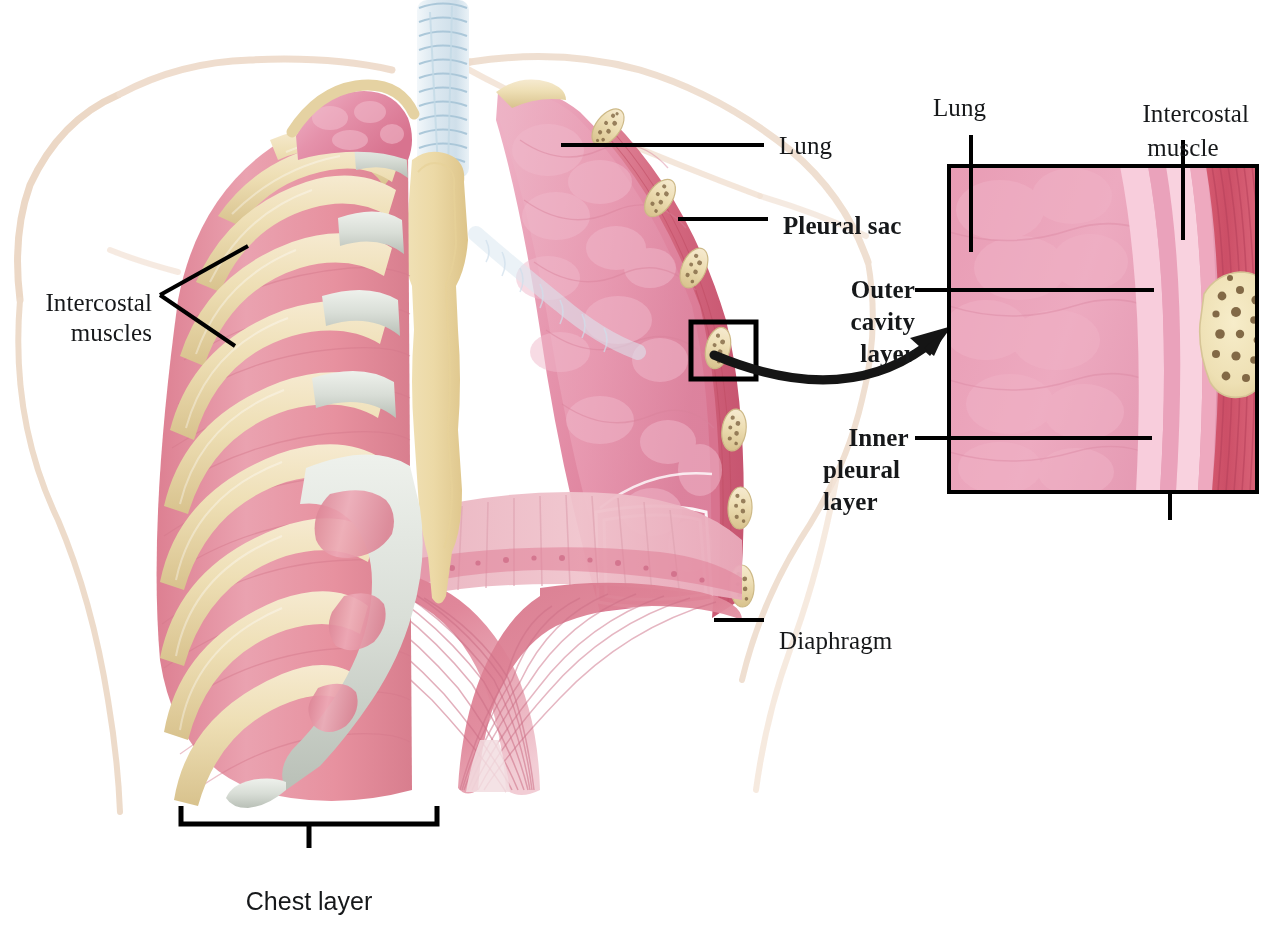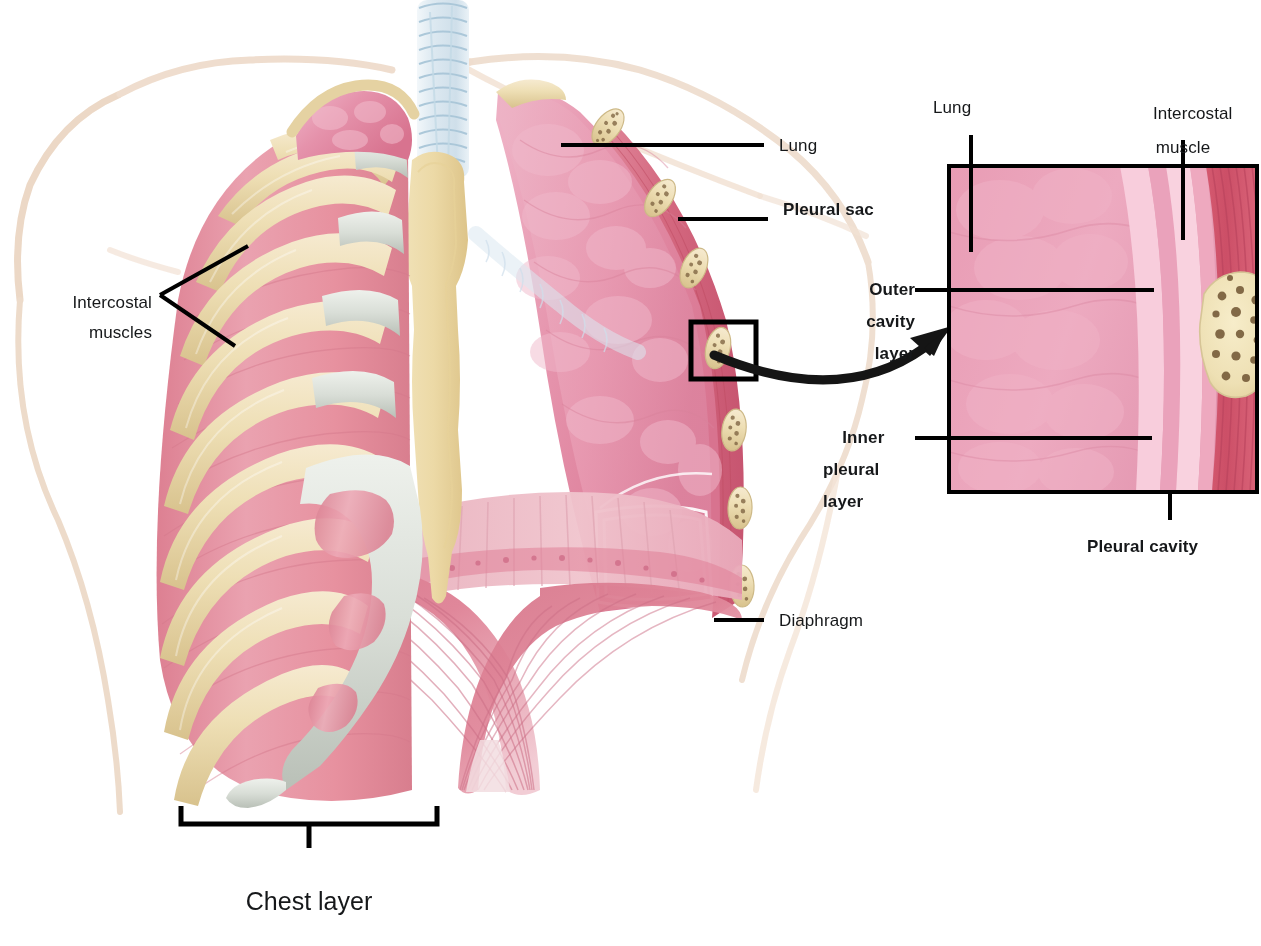--- a/index.html
+++ b/index.html
@@ -14,23 +14,23 @@
   #stage {
     position: relative;
     width: 1261px;
     height: 946px;
     background: #ffffff;
     overflow: hidden;
   }
   .art { position: absolute; left: 0; top: 0; }
   .lbl {
     position: absolute;
-    font-family: Liberation Sans, sans-serif;
+    font-family: Liberation Serif, serif;
     color: #16181a;
-    font-size: 17px;
+    font-size: 25px;
     line-height: 30px;
     white-space: pre;
     letter-spacing: 0.1px;
   }
   .lbl.bold { font-weight: bold; }
   .lbl.right { text-align: right; }
   .lbl.center { text-align: center; }
   .caption {
     position: absolute;
     text-align: center;
@@ -578,44 +578,43 @@
     </g>
   </svg>
 
   <div class="lbl right" style="left:0px; top:258px; width:152px;">
     <span style="white-space:pre-line;">Intercostal
 muscles</span>
   </div>
 
   <div class="lbl" style="left:779px; top:131px;">Lung</div>
 
-  <div class="lbl bold" style="left:783px; top:195px;">Pleural sac</div>
+  <div class="lbl bold" style="left:783px; top:211px;">Pleural sac</div>
 
   <div class="lbl bold right" style="left:760px; top:242px; width:155px; line-height:32px;">
     <span style="white-space:pre-line;">Outer
 cavity
 layer</span>
   </div>
 
   <div class="lbl bold" style="left:823px; top:390px; width:150px; line-height:32px;">
     <span style="white-space:pre-line;margin-top:32px;">Inner
 pleural
 layer</span>
   </div>
 
-  <div class="lbl" style="left:779px; top:606px;">Diaphragm</div>
+  <div class="lbl" style="left:779px; top:626px;">Diaphragm</div>
 
   <div class="lbl" style="left:933px; top:93px;">Lung</div>
 
   <div class="lbl center" style="left:1090px; top:63px; width:186px; line-height:34px;">
     <span style="white-space:pre-line;">Intercostal
 muscle</span>
   </div>
 
-  <div class="lbl bold" style="left:1087px; top:532px;">Pleural cavity</div>
 
   <div class="caption" style="left:29px; top:855px; width:560px;">
     <div>Chest layer</div>
     
     
   </div>
 
 </div>
 
 </body></html>

